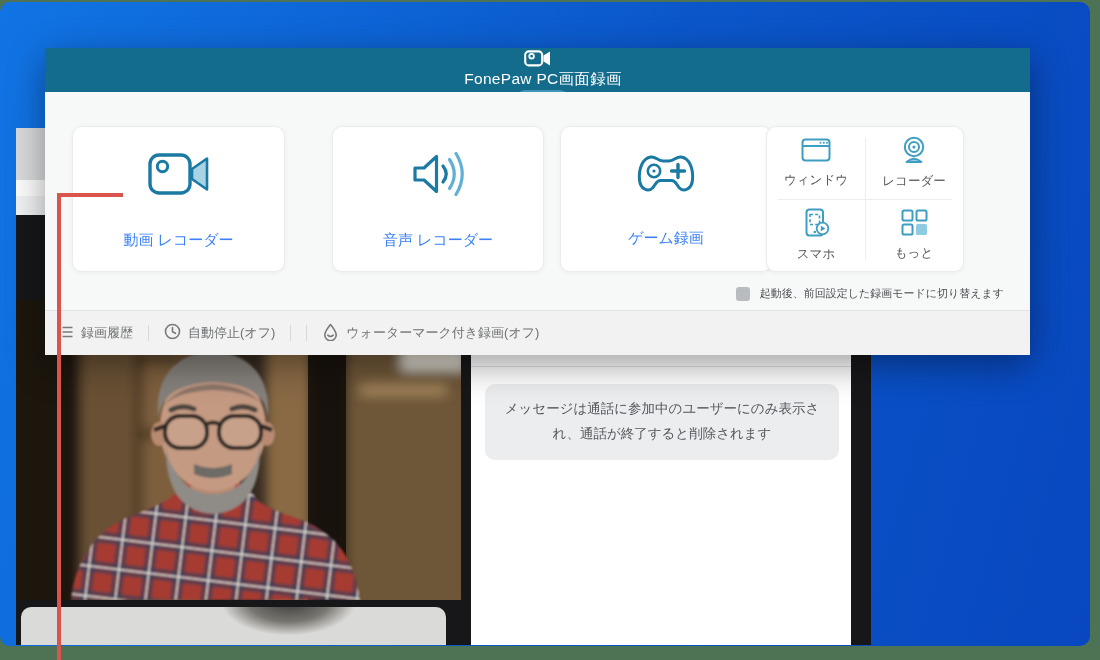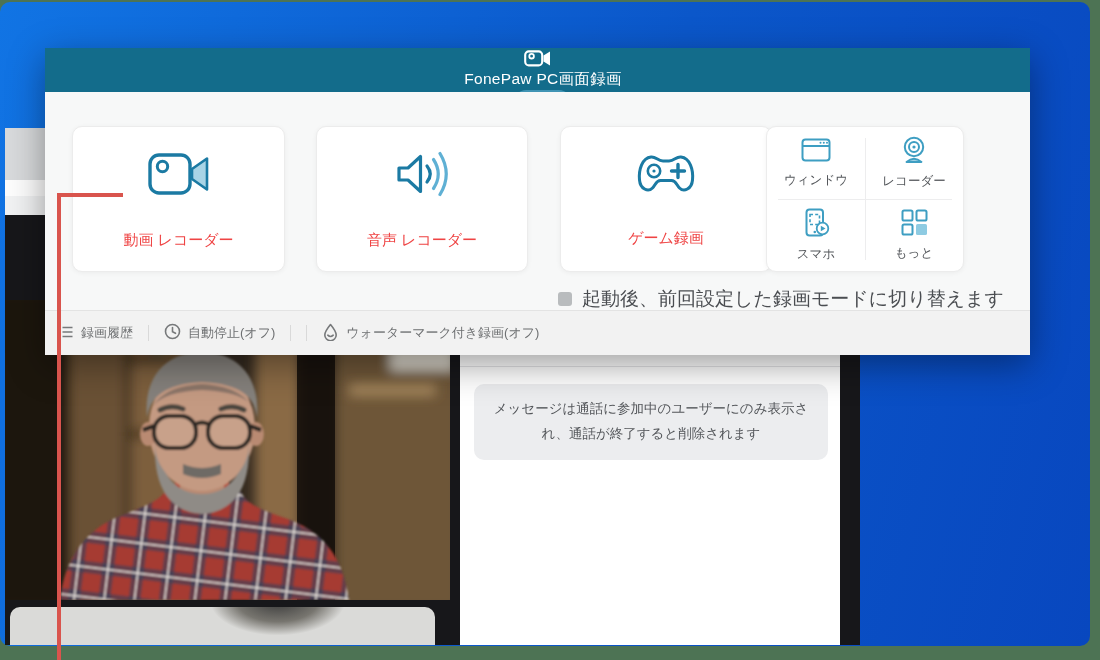--- a/index.html
+++ b/index.html
@@ -4,21 +4,21 @@
 <style>
   * { margin:0; padding:0; box-sizing:border-box; }
   body { font-family:"Liberation Sans","DejaVu Sans",sans-serif; }
   #screen { position:relative; width:1100px; height:660px; background:#4d7354; overflow:hidden; }
 
   
   .wallpaper { position:absolute; left:0; top:2px; right:10px; bottom:14px;
     background:linear-gradient(105deg,#1174e4 0%,#0b57ca 55%,#0847bf 100%); border-radius:10px; }
 
   
-  .callwin { position:absolute; left:5px; top:128px; width:855px; height:517px; background:#17171a;padding-left:15px; }
+  .callwin { position:absolute; left:16px; top:128px; width:855px; height:517px; background:#17171a;padding-left:15px; }
   .cw-strip1 { position:absolute; left:0; top:0; width:100%; height:52px; background:#d8dadc; }
   .cw-strip2 { position:absolute; left:0; top:52px; width:100%; height:16px; background:#fdfdfd; }
   .cw-strip3 { position:absolute; left:0; top:68px; width:100%; height:19px; background:#f1f2f3; }
   .photo { position:absolute; left:0; top:172px; width:445px; height:300px; overflow:hidden; }
   .chat { position:absolute; left:455px; top:224px; width:380px; height:293px; background:#ffffff; }
   .chat-divider { position:absolute; left:0; right:0; top:14px; height:1px; background:#e3e4e6; }
   .chat-notice { position:absolute; left:14px; right:12px; top:32px; background:#ecedef; border-radius:10px;
     padding:13px 16px; font-size:13.5px; color:#53565a; text-align:center; line-height:1.85; }
   .tile { position:absolute; left:5px; top:479px; width:425px; height:38px; background:#dadad8;
     border-radius:10px 10px 0 0;
@@ -33,32 +33,32 @@
   .tb-spacer { flex:1; }
   .tb-icons { display:flex; align-items:center; gap:25px; }
   .tb-btn { display:flex; align-items:center; justify-content:center; cursor:pointer; color:#fff; }
   .mini-btn { background:#4195b5; border-radius:12px; padding:4px 15px; font-size:13px; cursor:pointer; }
 
   .content { position:absolute; left:0; top:44px; right:0; height:218px; background:#f7f8f8; }
   .card { position:absolute; top:34px; height:146px; background:#fff; border:1px solid #ececec;
     border-radius:10px; box-shadow:0 1px 5px rgba(0,0,0,.05); cursor:pointer;
     display:flex; flex-direction:column; align-items:center; justify-content:center; }
   .card-1 { left:27px;  width:213px; }
-  .card-2 { left:271px; width:212px; }
+  .card-2 { left:287px; width:212px; }
   .card-3 { left:515px; width:212px; }
-  .card-label { font-size:15px; color:#ef4444; margin-top:28px; }
+  .card-label { font-size:15px; color:#3b82f6; margin-top:28px; }
   .panel { position:absolute; left:721px; top:34px; width:198px; height:146px; background:#fff;
     border:1px solid #ececec; border-radius:10px; box-shadow:0 1px 5px rgba(0,0,0,.05);
     display:grid; grid-template-columns:1fr 1fr; grid-template-rows:1fr 1fr; }
   .panel-vline { position:absolute; left:50%; top:11px; bottom:11px; width:1px; background:#ededee; }
   .panel-hline { position:absolute; top:50%; left:11px; right:11px; height:1px; background:#ededee; }
   .mode { display:flex; flex-direction:column; align-items:center; justify-content:center; gap:5px; cursor:pointer; }
   .mode-label { font-size:12.5px; color:#55585c; }
   .checkbox-row { position:absolute; right:26px; top:194px; display:flex; align-items:center; gap:10px;
-    font-size:19px; color:#4a4d51; }
+    font-size:11px; color:#4a4d51; }
   .checkbox { width:14px; height:14px; background:#b9bcbe; border-radius:3px; cursor:pointer; }
 
   .apptoolbar { position:absolute; left:0; right:0; bottom:0; height:45px; background:#f2f2f2;
     border-top:1px solid #e3e3e3; display:flex; align-items:center; padding:0 12px; gap:15px;
     font-size:13px; color:#6e7072;text-align:right; }
   .tool-item { display:flex; align-items:center; gap:7px; cursor:pointer; color:#6e7072; }
   .tool-sep { width:1px; height:16px; background:#d9d9d9; }
 
   
   .ann-v { position:absolute; left:57px; top:193px; width:4px; height:467px; background:#d9544d; }

